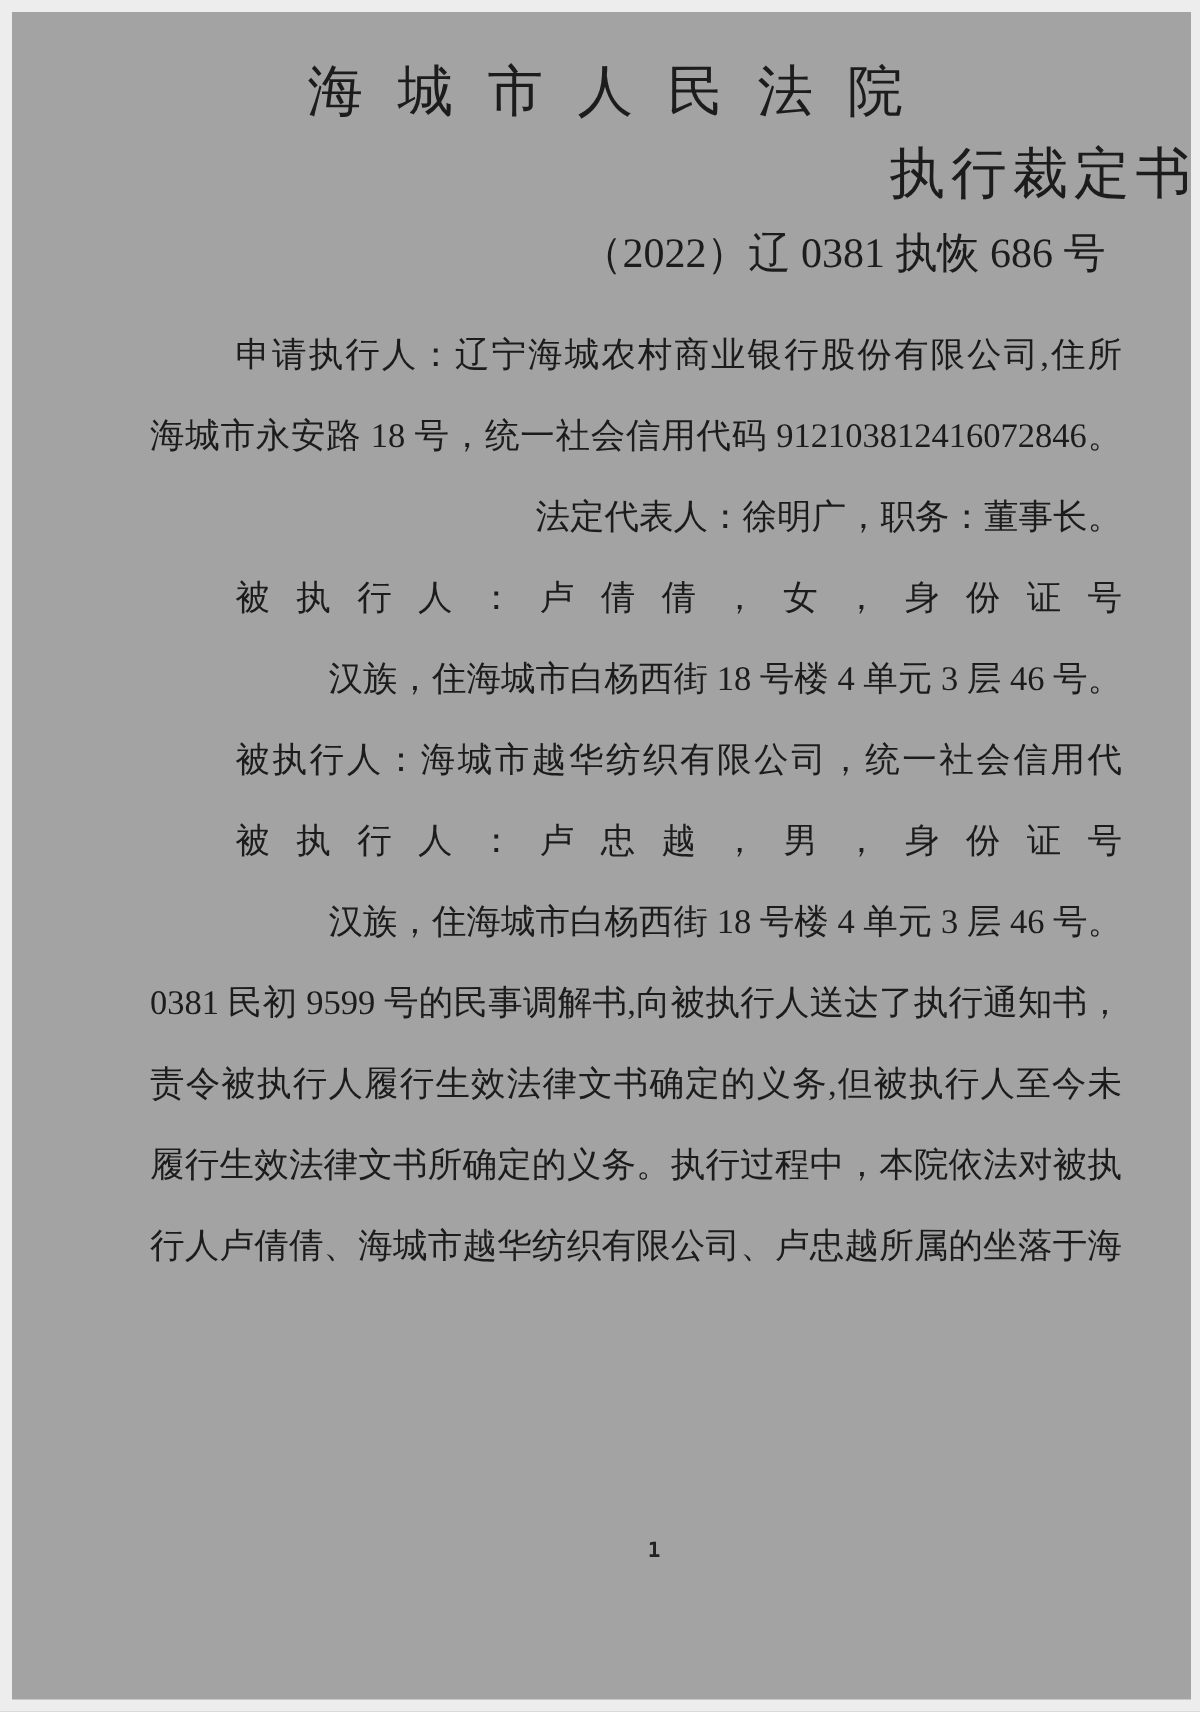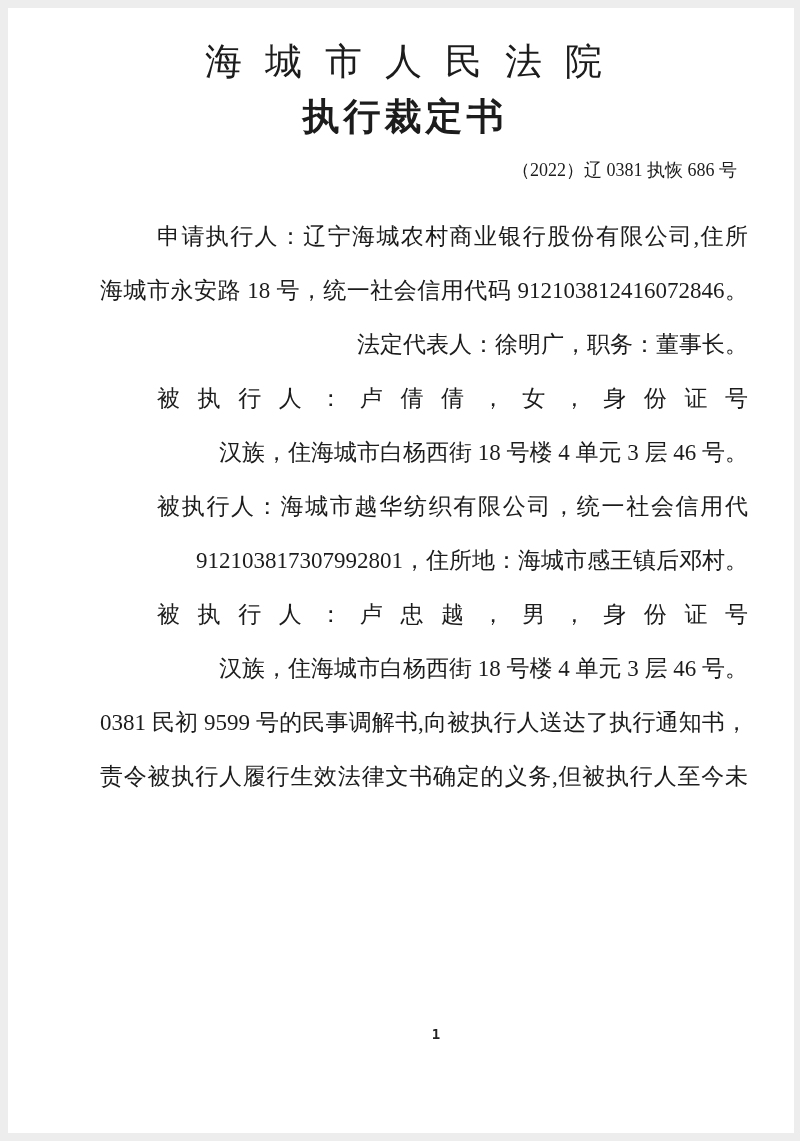--- a/index.html
+++ b/index.html
@@ -10,21 +10,21 @@
     overflow: hidden;
     background: #ededed;
     font-family: "Liberation Serif", "DejaVu Serif", serif;
   }
   .page {
     position: absolute;
     left: 8px;
     top: 8px;
     width: 786px;
     height: 1125px;
-    background: #ffffff;
+    background: #a3a3a3;
     color: #1c1c1c;
   }
   .court-name {
     position: absolute;
     top: 30px;
     left: 14px;
     width: 100%;
     height: 48px;
     line-height: 48px;
     font-size: 37px;
@@ -34,32 +34,32 @@
     white-space: nowrap;
   }
   .doc-title {
     position: absolute;
     top: 85px;
     left: 4px;
     width: 100%;
     height: 48px;
     line-height: 48px;
     font-size: 37px;
-    font-weight: 700;
-    text-align: center;
+    font-weight: 400;
+    text-align: right;
     letter-spacing: 4px;
     white-space: nowrap;
   }
   .case-number {
     position: absolute;
     top: 142px;
     right: 57px;
     height: 40px;
     line-height: 40px;
-    font-size: 18px;
+    font-size: 28px;
     text-align: right;
     white-space: nowrap;
   }
   .doc-body {
     position: absolute;
     top: 202px;
     left: 92px;
     width: 648px;
   }
   .line {
@@ -102,24 +102,25 @@
   <div class="doc-body">
 
     <div class="line fill indent">申请执行人：辽宁海城农村商业银行股份有限公司,住所地：</div>
     <div class="line fill">海城市永安路 18 号，统一社会信用代码 912103812416072846。</div>
     <div class="line indent">法定代表人：徐明广，职务：董事长。</div>
 
     <div class="line fill indent">被执行人：卢倩倩，女，身份证号码,210381198011086226，</div>
     <div class="line">汉族，住海城市白杨西街 18 号楼 4 单元 3 层 46 号。</div>
 
     <div class="line fill indent">被执行人：海城市越华纺织有限公司，统一社会信用代码，</div>
-    <div class="line">912103817307992801，住所地：海城市感王镇后邓村。</div>
 
     <div class="line fill indent">被执行人：卢忠越，男，身份证号码,210319195507282739，</div>
     <div class="line">汉族，住海城市白杨西街 18 号楼 4 单元 3 层 46 号。</div>
 
     <div class="line fill">0381 民初 9599 号的民事调解书,向被执行人送达了执行通知书，</div>
     <div class="line fill">责令被执行人履行生效法律文书确定的义务,但被执行人至今未</div>
+    <div class="line fill">履行生效法律文书所确定的义务。执行过程中，本院依法对被执</div>
+    <div class="line fill">行人卢倩倩、海城市越华纺织有限公司、卢忠越所属的坐落于海</div>
   </div>
 
   <div class="page-number">1</div>
 
 </div>
 
 </body></html>

